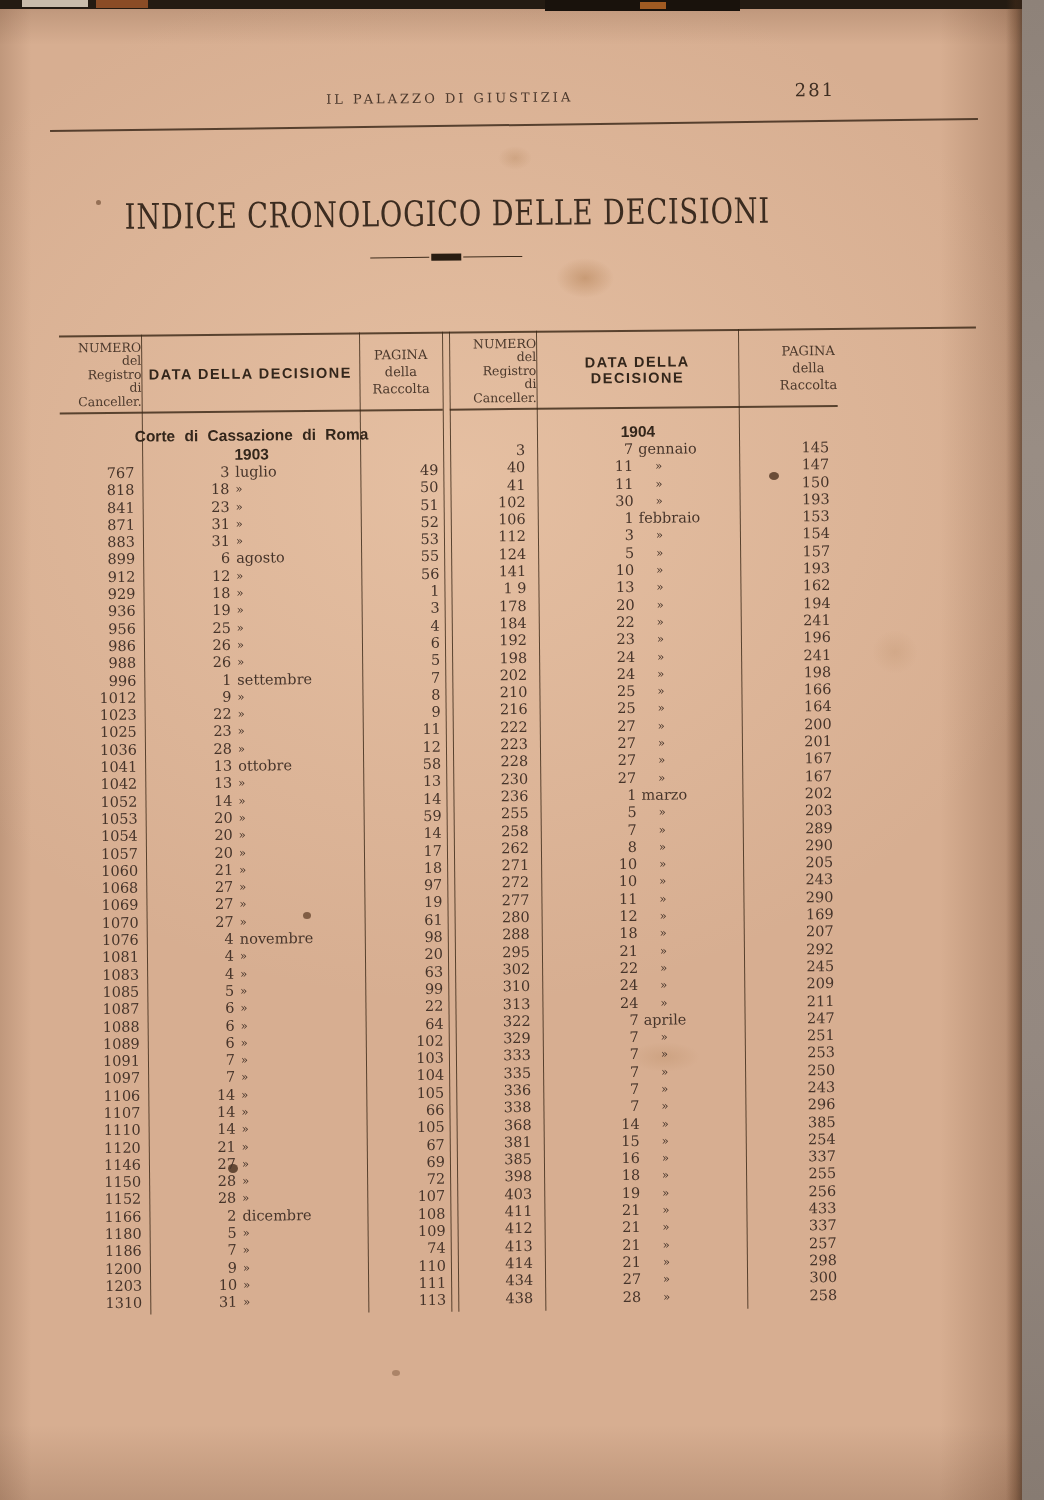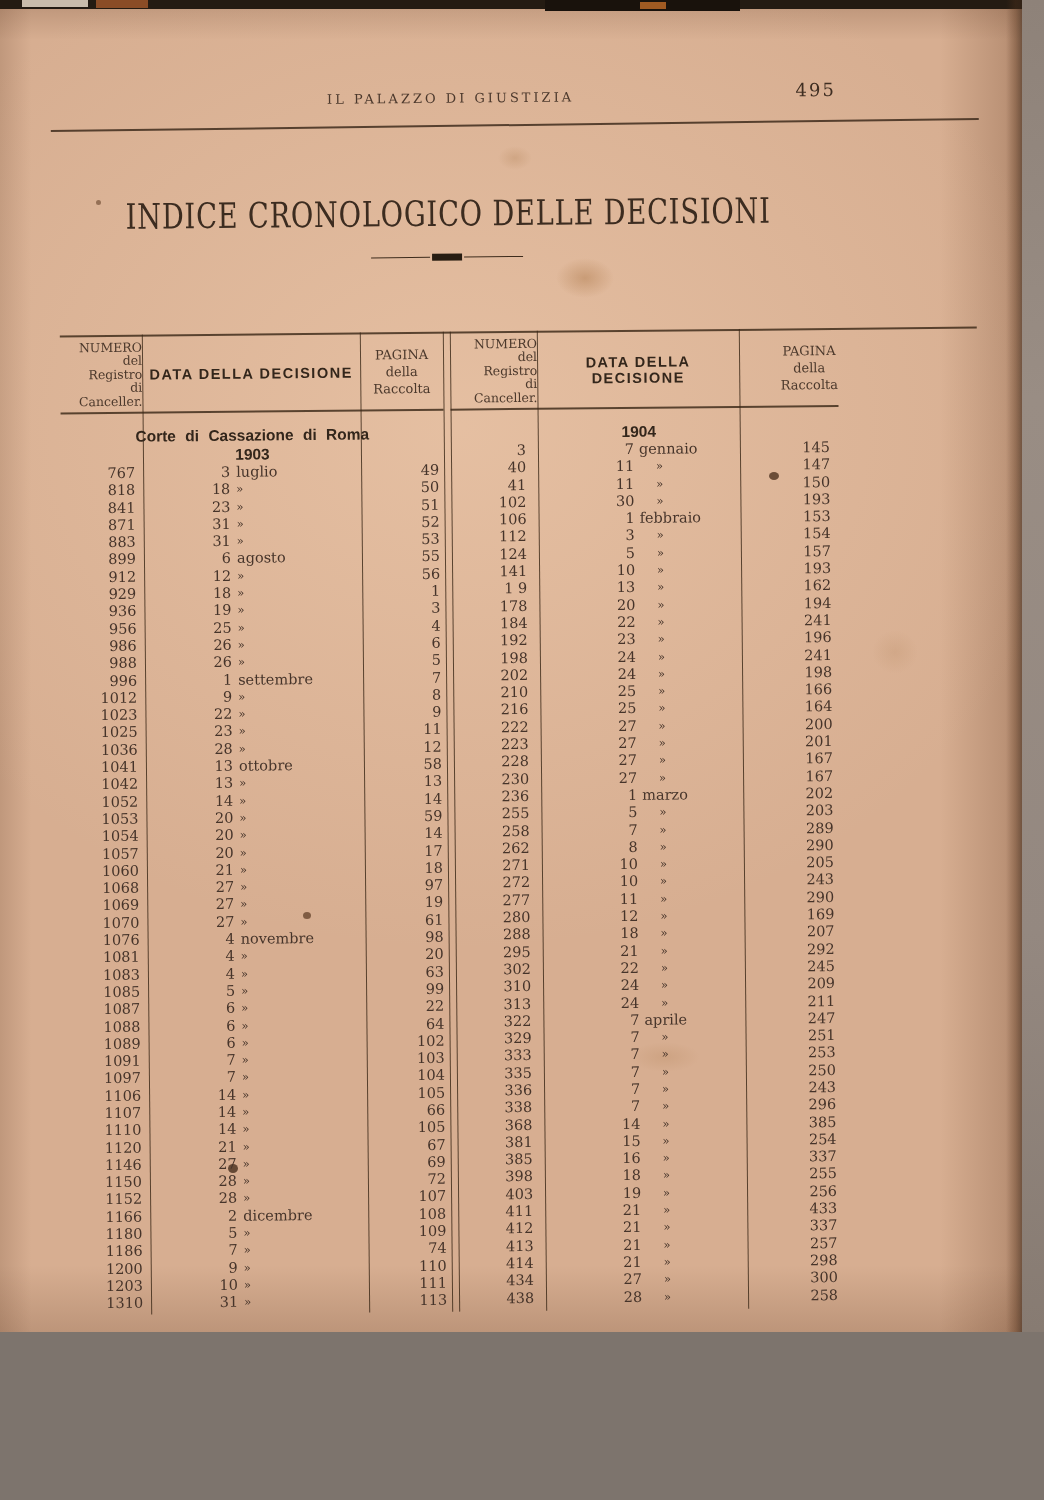--- a/index.html
+++ b/index.html
@@ -1,21 +1,21 @@
 <!DOCTYPE html>
 <html style="--paper: #d7ae91; --ink: #46342a;"><head>
 <meta charset="utf-8">
 <style>
   :root{
     --paper:#d7ae91;
     --ink:#46342a;
     --rule:#3e2c1c;
   }
   html,body{margin:0;padding:0;background:#7d746d;}
-  #screen{position:relative;width:1044px;height:1332px;overflow:hidden;background:var(--paper);
+  #screen{position:relative;width:1044px;height:1500px;overflow:hidden;background:var(--paper);
     font-family:"DejaVu Serif", serif;color:var(--ink);}
   
   #paper{position:absolute;inset:0;
     background-image:
       radial-gradient(900px 750px at 44% 32%, rgba(243,208,178,.5), rgba(0,0,0,0) 70%),
       linear-gradient(to bottom, rgba(70,35,15,.20) 0, rgba(0,0,0,0) 3%, rgba(0,0,0,0) 95%, rgba(70,35,15,.18) 100%),
       linear-gradient(to right, rgba(70,35,15,.16) 0, rgba(0,0,0,0) 3%, rgba(0,0,0,0) 90%, rgba(92,52,28,.22) 96%, rgba(92,52,28,.42) 100%);
   }
   
   .top-strip{position:absolute;top:0;left:0;right:0;height:9px;background:#241b12;}
@@ -121,21 +121,21 @@
   <div class="stain s4"></div>
   <div class="stain s5"></div>
   <div class="stain s6"></div>
   <div class="stain s7"></div>
   <div class="stain s8"></div>
   <div class="stain s9"></div>
 
   <div id="content">
 
     <div class="running-head">IL PALAZZO DI GIUSTIZIA</div>
-    <div class="pagenum">495</div>
+    <div class="pagenum">281</div>
     <div class="head-rule"></div>
 
     <div class="main-title">INDICE CRONOLOGICO DELLE DECISIONI</div>
     <div class="title-rule">
       <span class="line"></span>
       <span class="bar"></span>
       <span class="line"></span>
     </div>
 
     <div class="tables">

